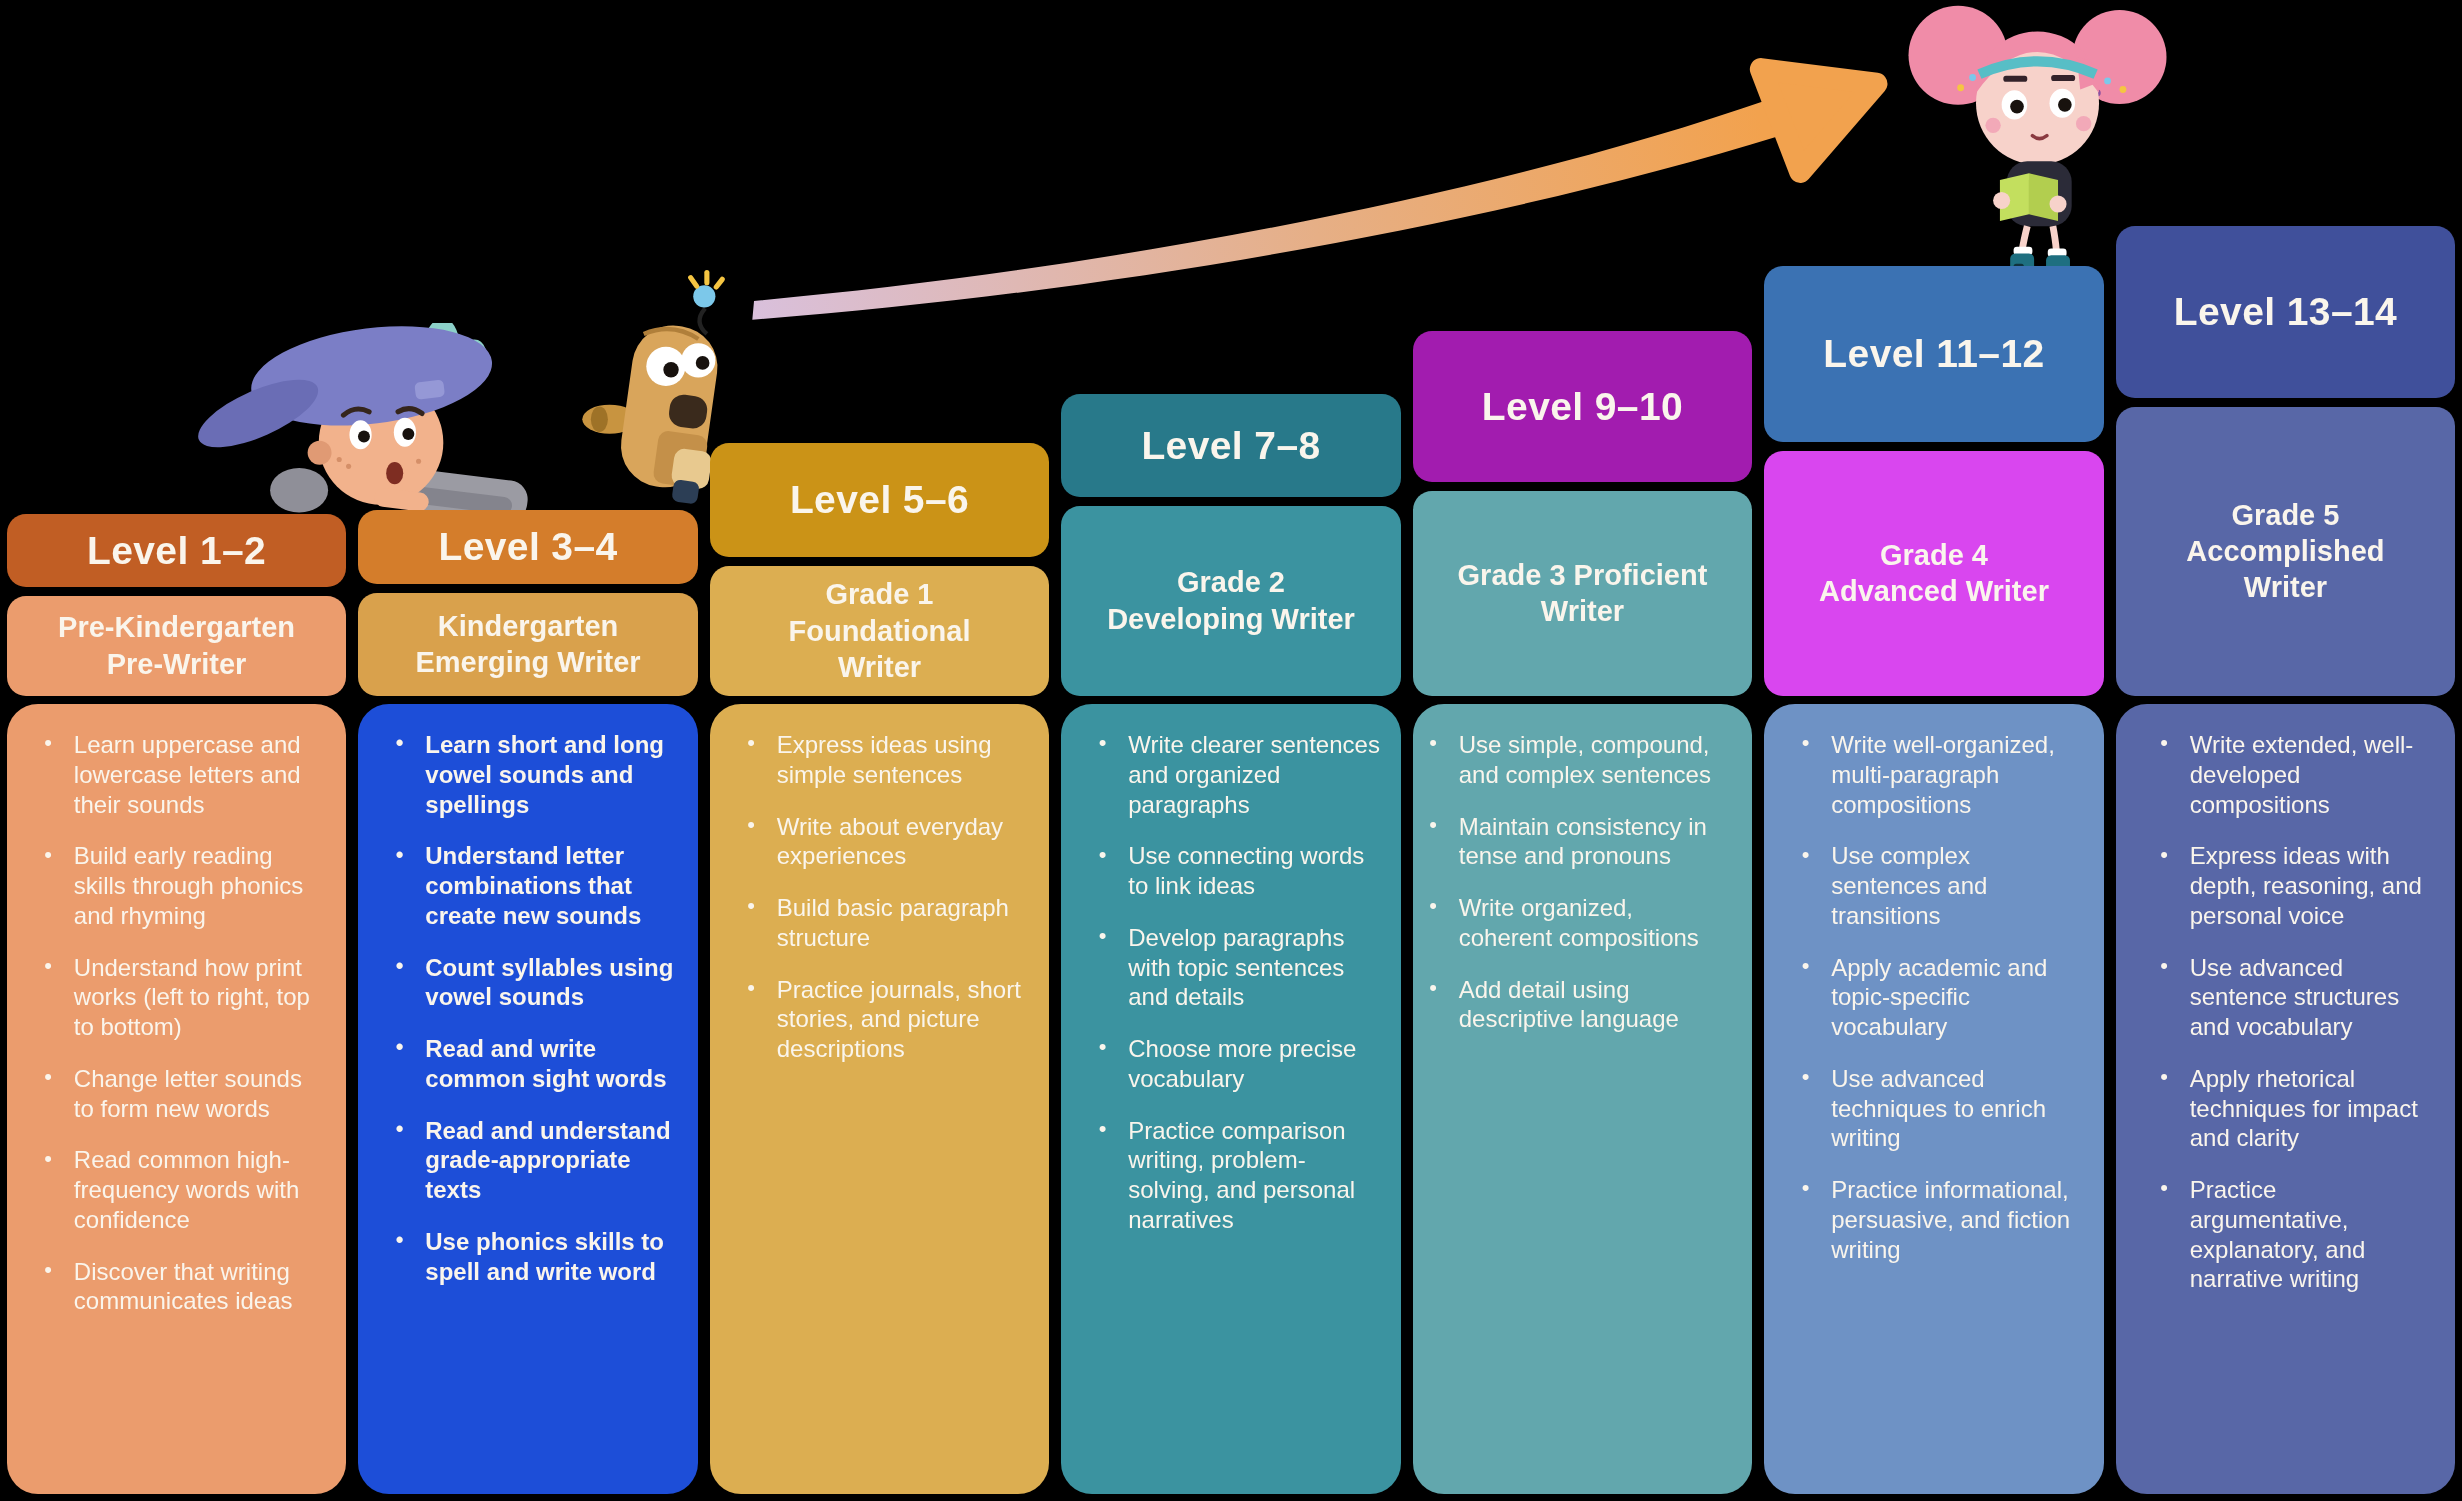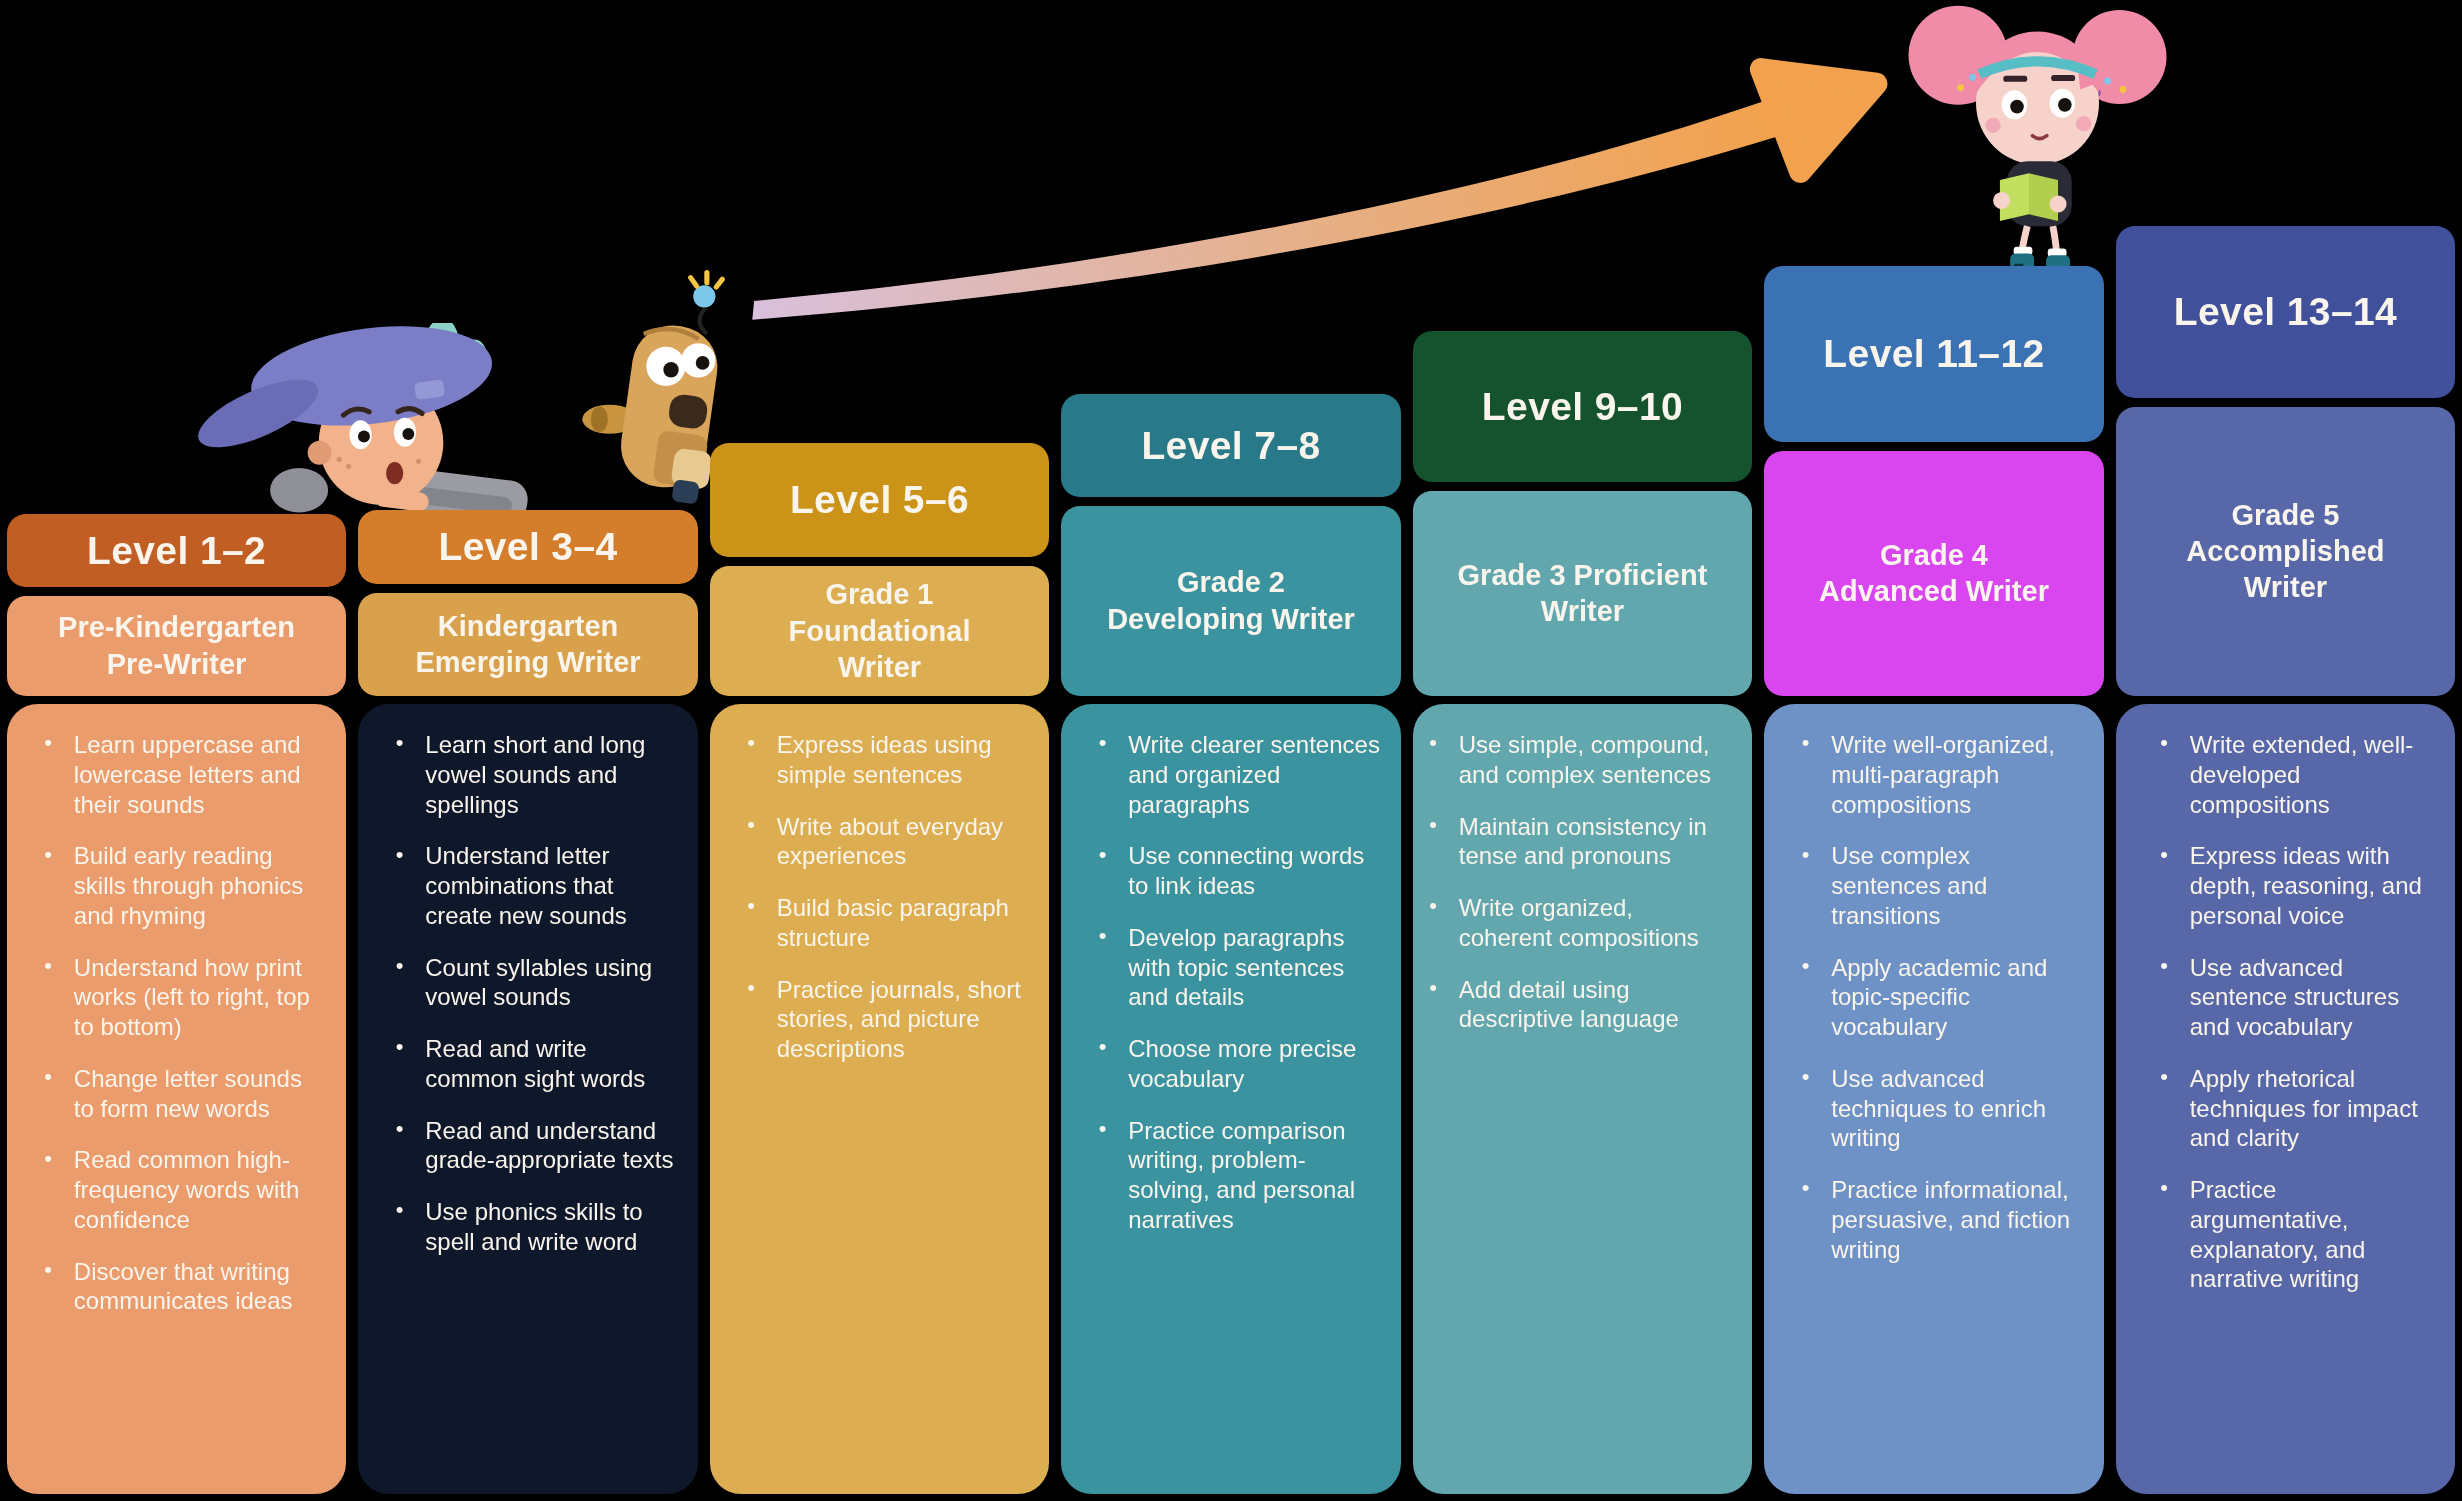--- a/index.html
+++ b/index.html
@@ -141,21 +141,21 @@
           <li>Understand how print works (left to right, top to bottom)</li>
           <li>Change letter sounds to form new words</li>
           <li>Read common high-frequency words with confidence</li>
           <li>Discover that writing communicates ideas</li>
         </ul>
     </div>
 
     <div class="column">
       <div class="col-header" style="background: rgb(212, 125, 43);">Level 3–4</div>
       <div class="col-subtitle" style="background: rgb(217, 161, 76);">Kindergarten Emerging Writer</div>
-      <ul class="col-bullets" style="background: #0f172a;">
+      <ul class="col-bullets" style="background: #1d4ed8; font-weight: bold;">
           <li>Learn short and long vowel sounds and spellings</li>
           <li>Understand letter combinations that create new sounds</li>
           <li>Count syllables using vowel sounds</li>
           <li>Read and write common sight words</li>
           <li>Read and understand grade-appropriate texts</li>
           <li>Use phonics skills to spell and write word</li>
         </ul>
     </div>
 
     <div class="column">
@@ -175,21 +175,21 @@
       <ul class="col-bullets" style="background: rgb(59, 147, 160);">
           <li>Write clearer sentences and organized paragraphs</li>
           <li>Use connecting words to link ideas</li>
           <li>Develop paragraphs with topic sentences and details</li>
           <li>Choose more precise vocabulary</li>
           <li>Practice comparison writing, problem-solving, and personal narratives</li>
         </ul>
     </div>
 
     <div class="column">
-      <div class="col-header" style="background: #14532d;">Level 9–10</div>
+      <div class="col-header" style="background: #a21caf;">Level 9–10</div>
       <div class="col-subtitle" style="background: rgb(98, 167, 173);">Grade 3 Proficient Writer</div>
       <ul class="col-bullets" style="background: rgb(98, 167, 173); padding-left: 8px;">
           <li>Use simple, compound, and complex sentences</li>
           <li>Maintain consistency in tense and pronouns</li>
           <li>Write organized, coherent compositions</li>
           <li>Add detail using descriptive language</li>
         </ul>
     </div>
 
     <div class="column">

